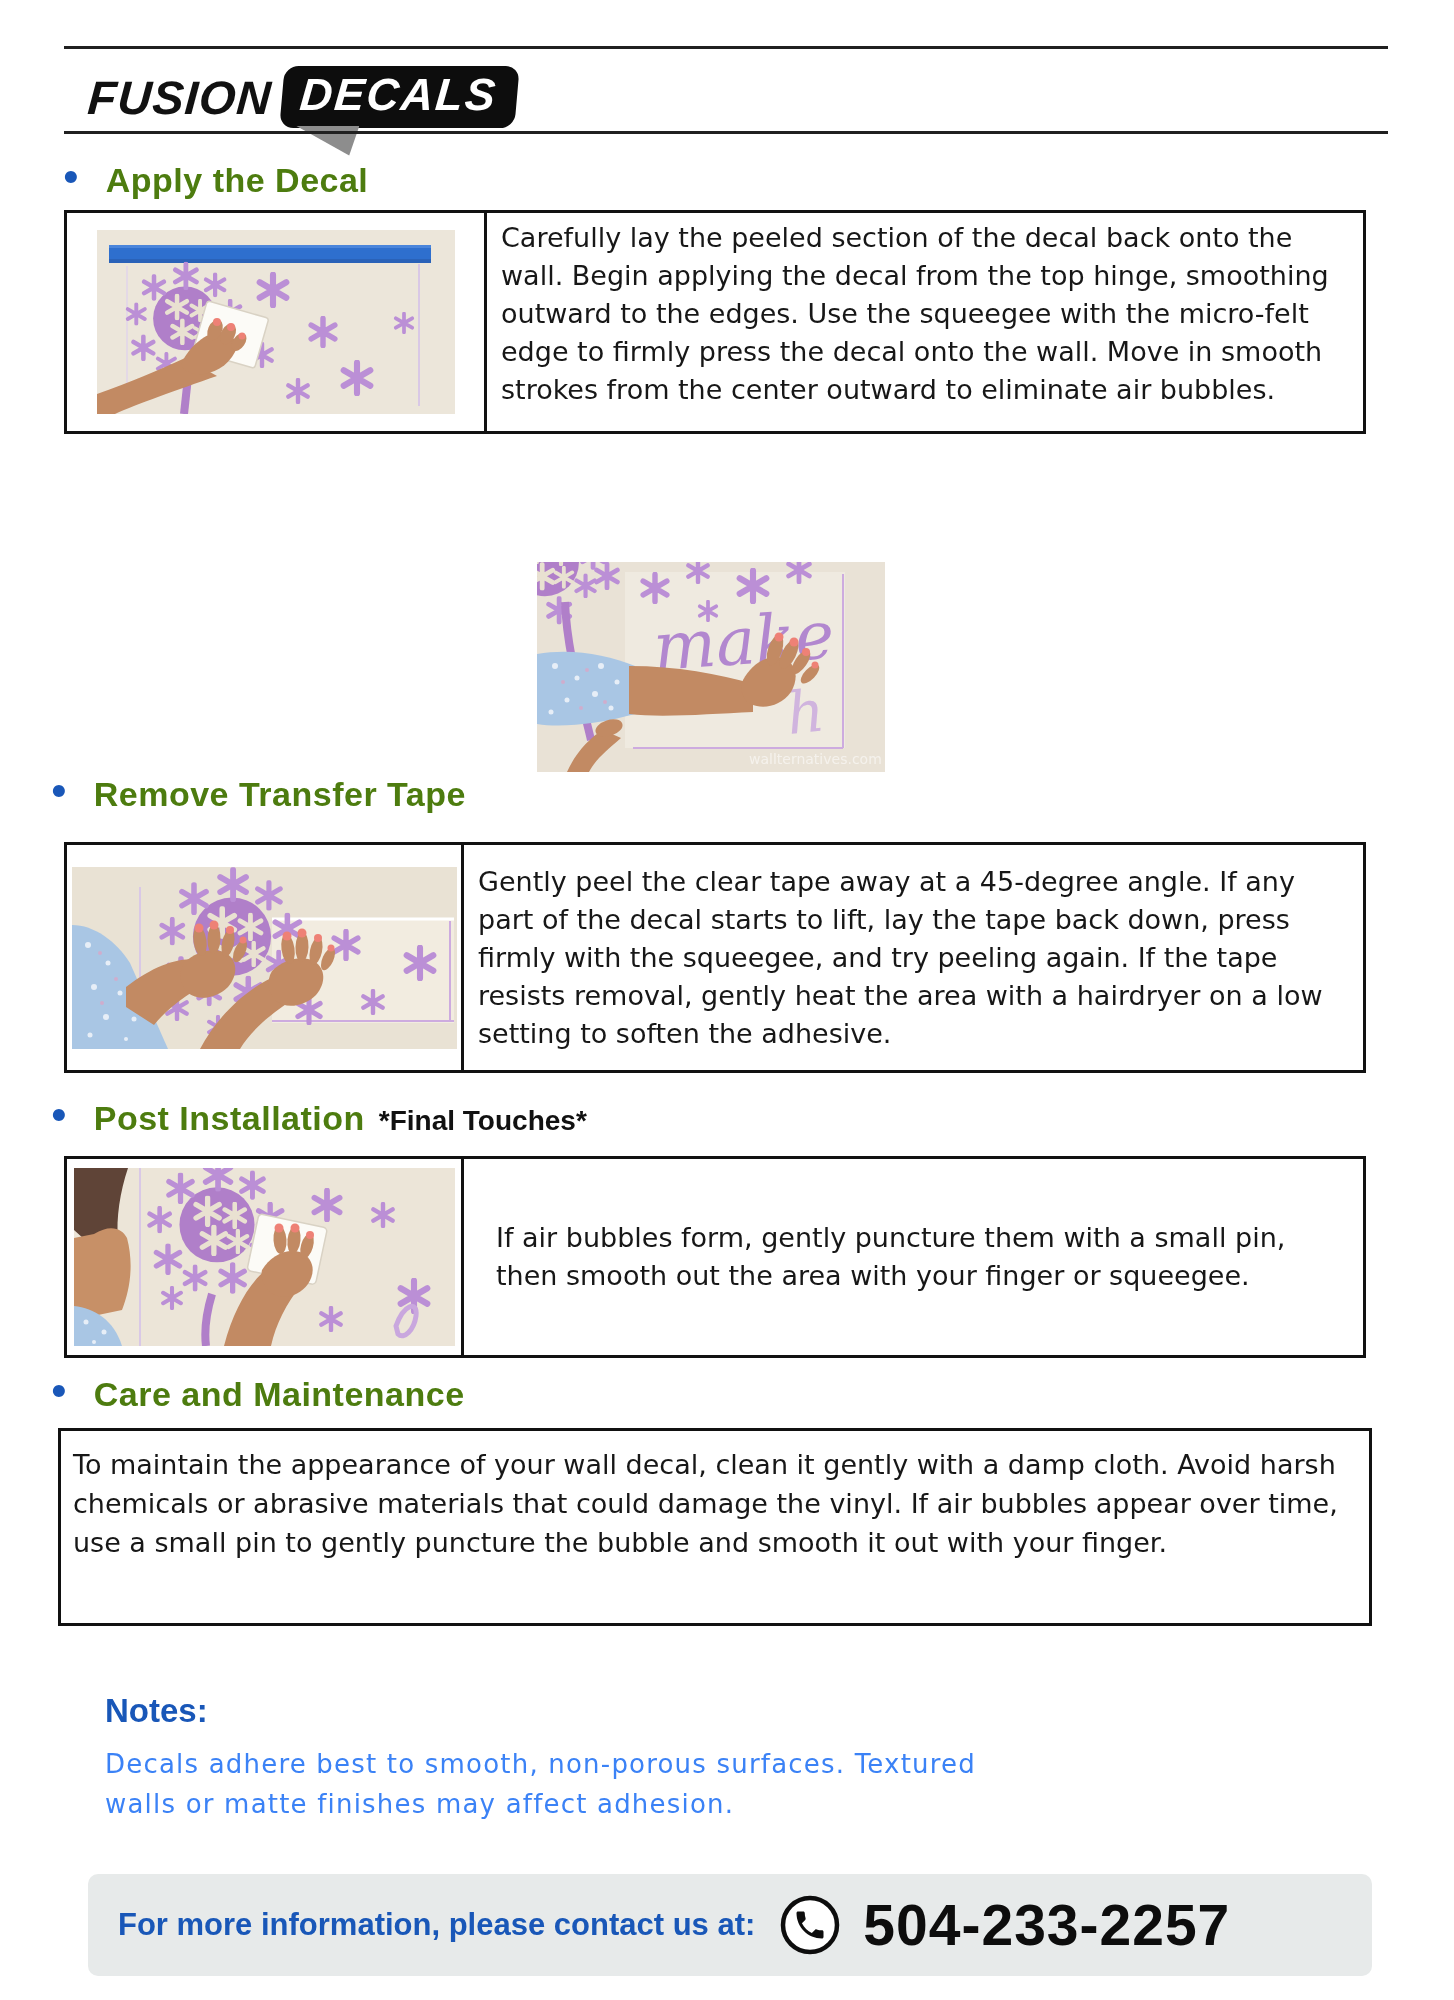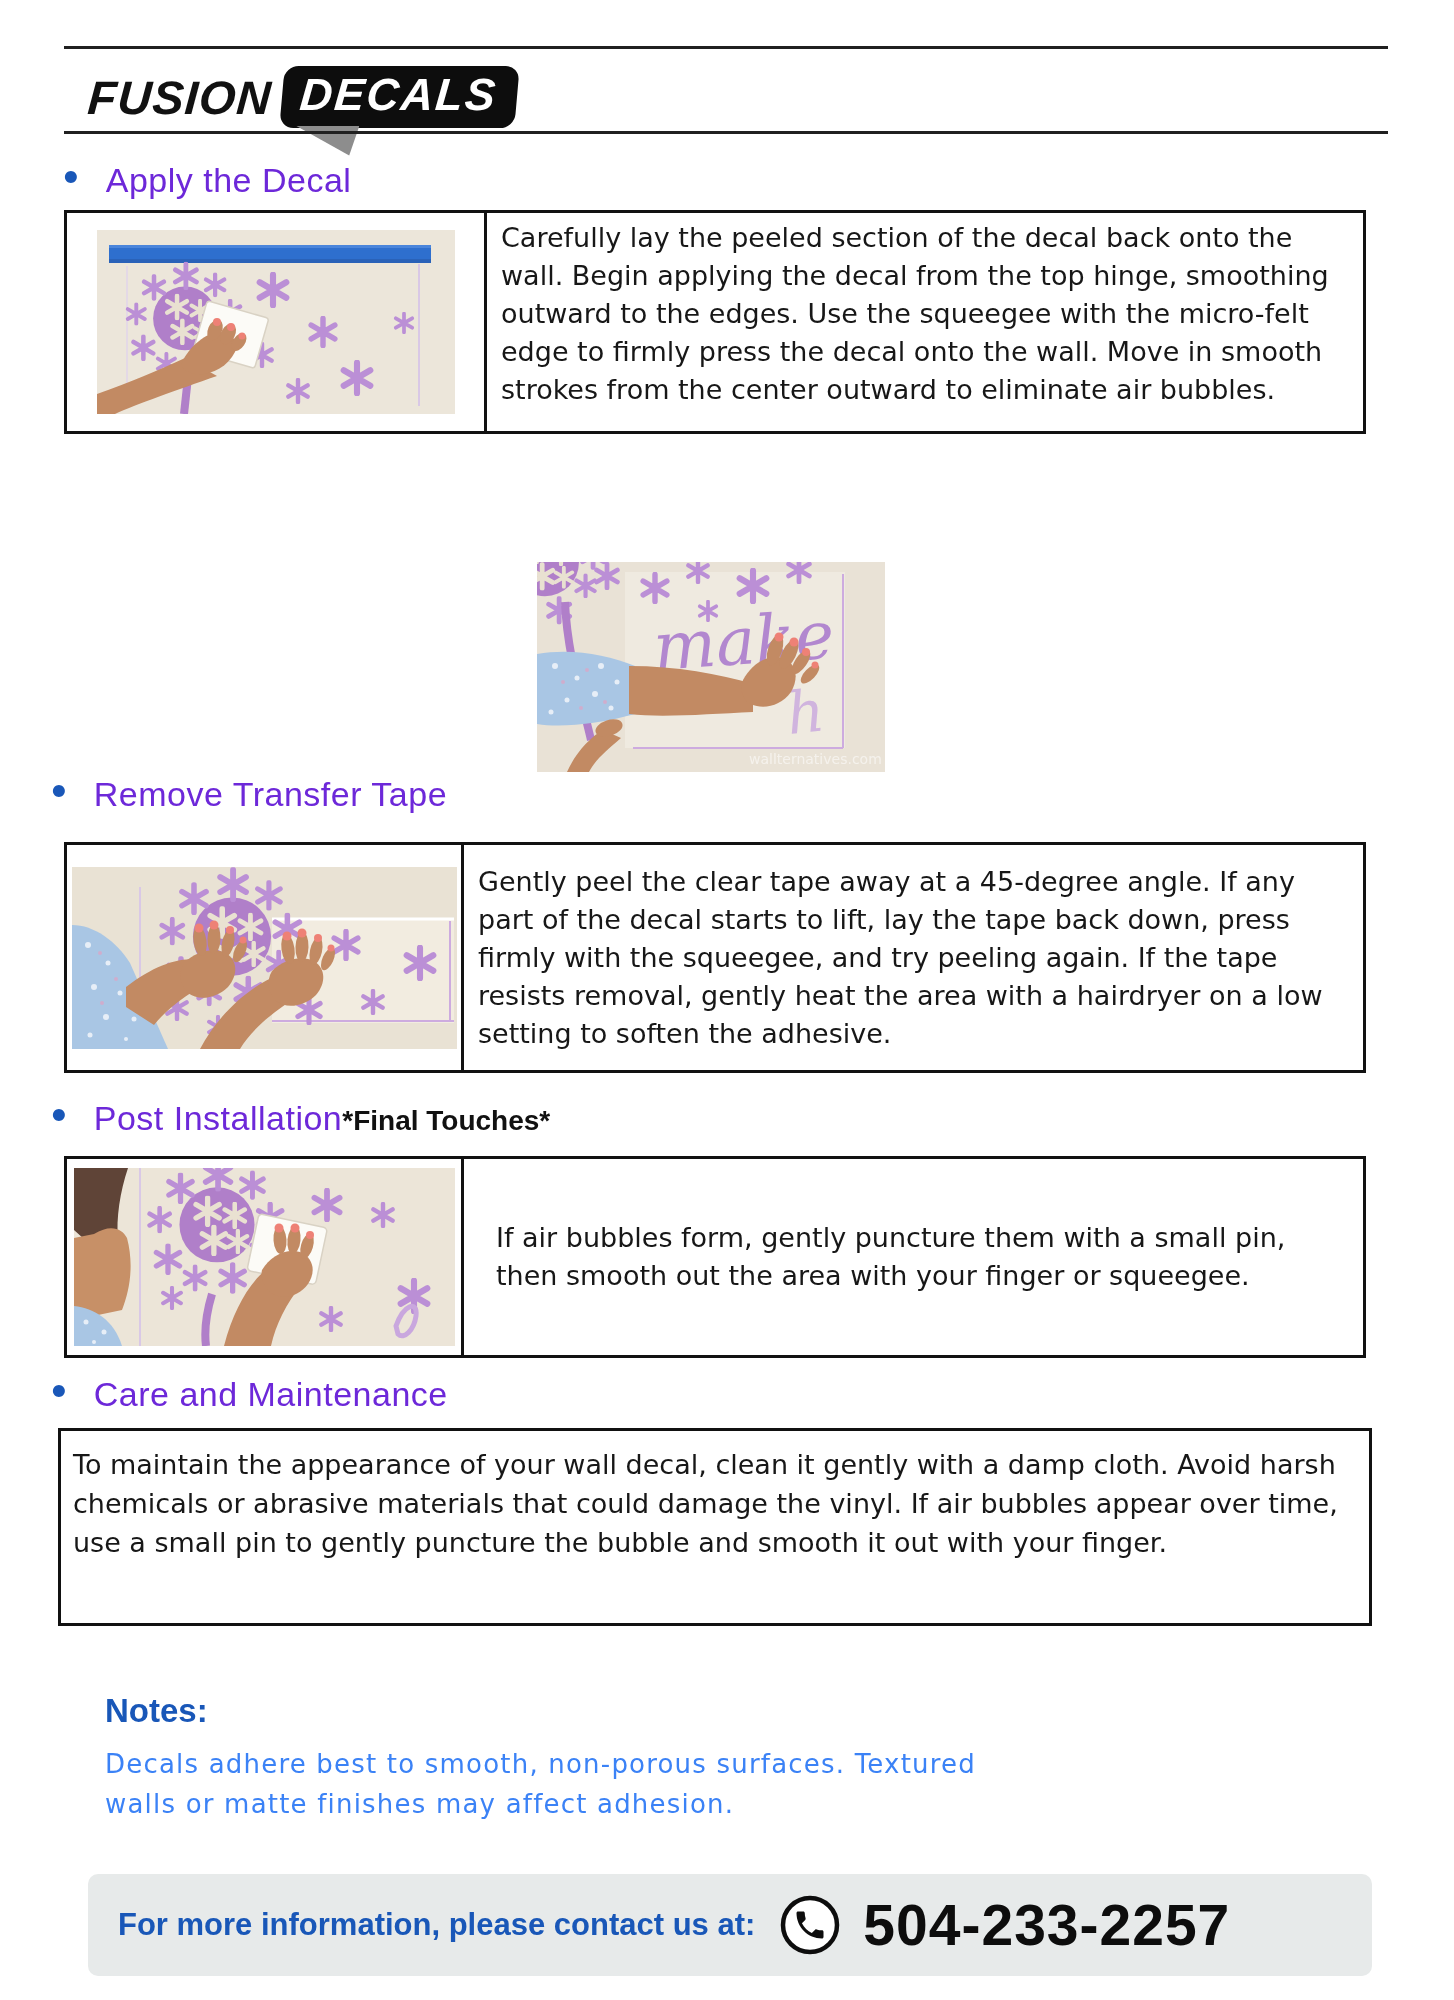--- a/index.html
+++ b/index.html
@@ -16,22 +16,22 @@
   .logo-badge{position:relative;display:inline-block;background:#0d0d0d;color:#fff;border-radius:14px;
               padding:3px 20px 7px 18px;transform:skewX(-5deg);}
   .logo-decals{font-family:"Liberation Sans",sans-serif;font-weight:bold;font-style:italic;
                font-size:45px;letter-spacing:2px;color:#fff;text-transform:uppercase;}
   .logo-tail{position:absolute;left:16px;top:96%;width:64px;height:30px;background:#8d8d8d;
              clip-path:polygon(0 0,100% 0,88% 100%);}
 
   
   .sec-head{position:absolute;left:48px;display:flex;align-items:baseline;}
   .bullet{color:#1957b8;font-size:34px;font-weight:bold;margin-right:24px;transform:translateY(-2px);}
-  .sec-title{font-family:"Liberation Sans",sans-serif;font-weight:normal;font-size:34px;color:#6d28d9;letter-spacing:0.5px;}
-  .sec-sub{font-family:"Liberation Sans",sans-serif;font-weight:bold;font-size:28px;color:#111;}
+  .sec-title{font-family:"Liberation Sans",sans-serif;font-weight:bold;font-size:34px;color:#4d7c0f;letter-spacing:0.5px;}
+  .sec-sub{font-family:"Liberation Sans",sans-serif;font-weight:bold;font-size:28px;color:#111;margin-left:14px;}
   #head-apply{top:160px;left:60px;}
   #head-remove{top:774px;}
   #head-post{top:1098px;}
   #head-care{top:1374px;}
 
   
   .row-box{position:absolute;left:64px;width:1302px;border:3px solid #111;display:flex;box-sizing:border-box;background:#fff;}
   #box-apply{top:210px;height:224px;}
   #box-remove{top:842px;height:231px;}
   #box-post{top:1156px;height:202px;gap:18px;}

